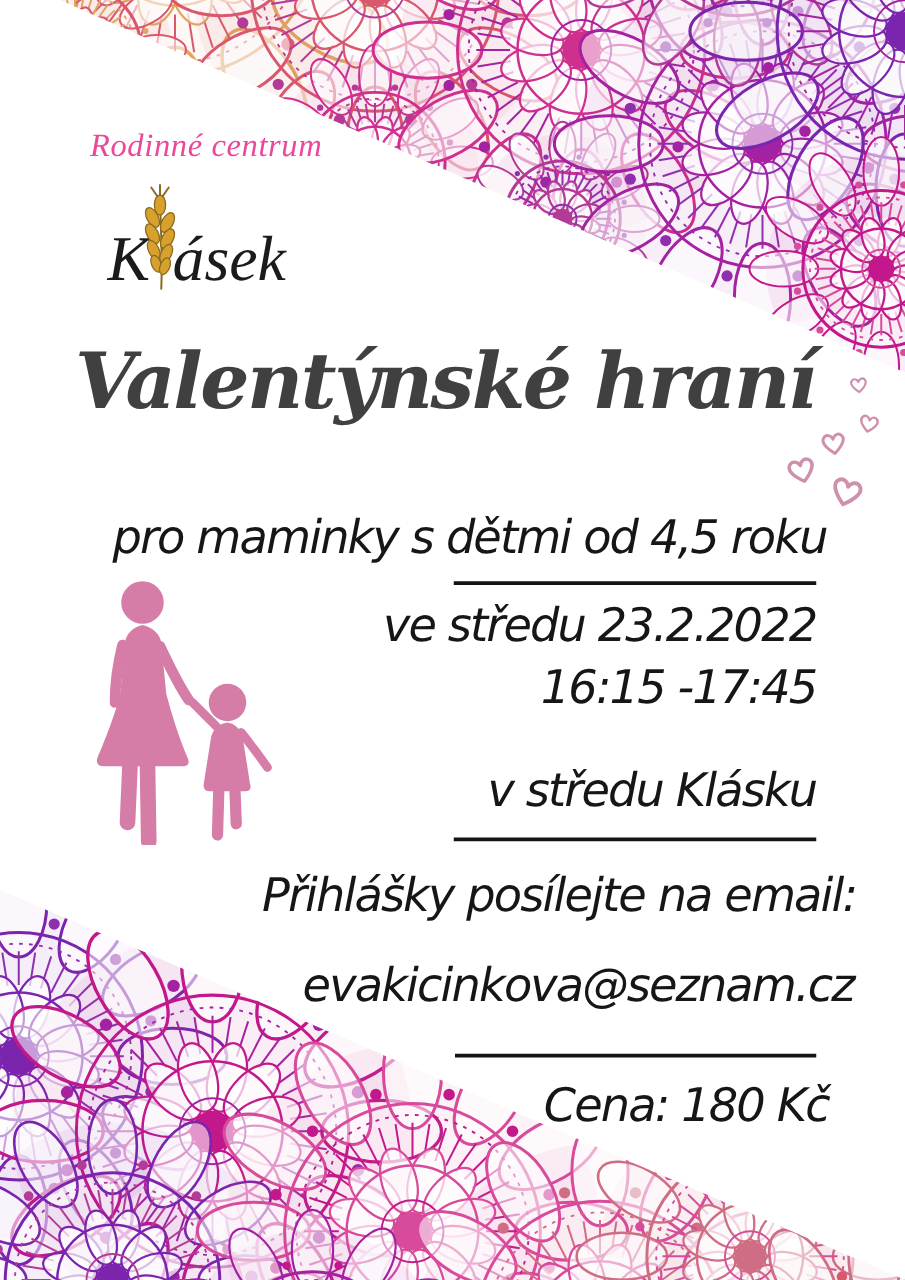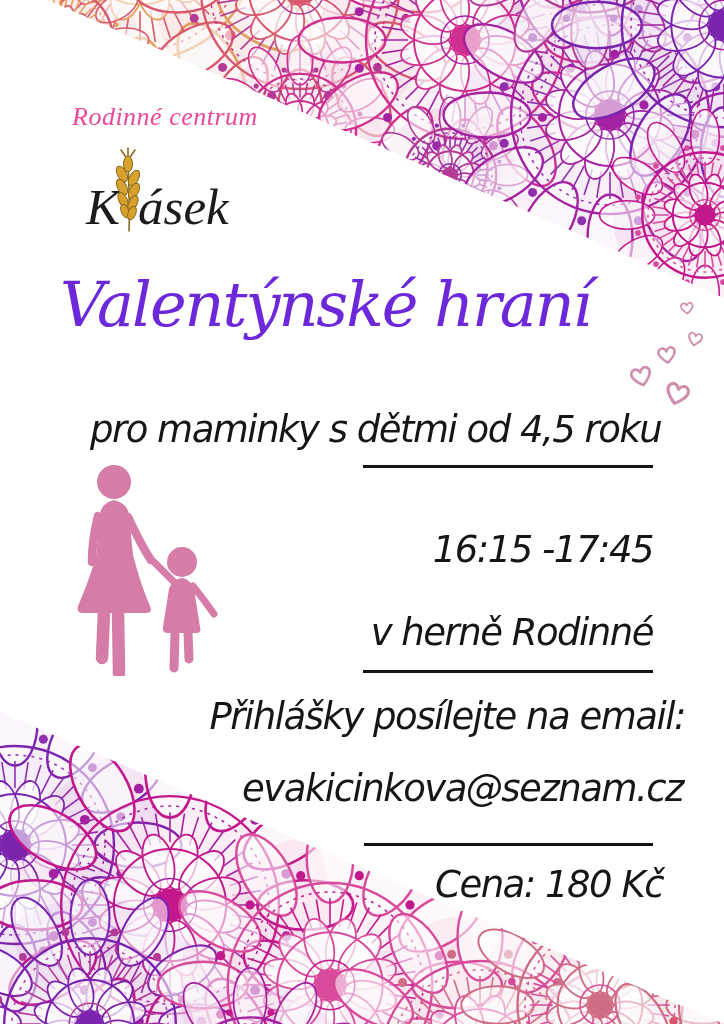--- a/index.html
+++ b/index.html
@@ -31,22 +31,22 @@
     font-family:"Liberation Serif",serif;font-style:italic;
     font-size:51px;line-height:1.1;color:#1d1b1a;
   }
   .logo-name .wheat{
     position:relative;top:9px;height:86px;width:32px;
     margin:0 -6px 0 -8px;vertical-align:baseline;
   }
   
   .title{
     position:absolute;left:60px;top:268px;z-index:2;margin:0;white-space:nowrap;
-    font-family:"DejaVu Serif",serif;font-style:italic;font-weight:400;
-    font-size:62px;letter-spacing:-2px;color:#6d28d9;
+    font-family:"DejaVu Serif",serif;font-style:italic;font-weight:700;
+    font-size:62px;letter-spacing:-2px;color:#404040;
   }
   
   .hearts{position:absolute;left:0;top:0;z-index:2;color:var(--heart-pink);}
   .heart{position:absolute;}
   .heart svg{display:block;width:100%;height:100%;}
   .h1{left:679px;top:301px;width:16px;height:15px;transform:rotate(-6deg);}
   .h2{left:686px;top:331px;width:18px;height:17px;transform:rotate(12deg);}
   .h3{left:656px;top:345px;width:22px;height:21px;transform:rotate(-8deg);}
   .h4{left:629px;top:365px;width:25px;height:24px;transform:rotate(-15deg);}
   .h5{left:663px;top:381px;width:28px;height:27px;transform:rotate(16deg);}
@@ -1649,22 +1649,23 @@
       </span>
     <span class="heart h5">
         <svg viewBox="0 0 24 23">
           <path d="M12 19.5 C4.5 13.5 1.5 8 4 4.8 C6.5 1.8 10.5 3 12 7 C13.5 3 17.5 1.8 20 4.8 C22.5 8 19.5 13.5 12 19.5 Z" fill="none" stroke="currentColor" stroke-width="2.6" stroke-linecap="round" stroke-linejoin="round"></path>
         </svg>
       </span>
   </div>
 
   <div class="line subtitle">pro maminky s dětmi od 4,5 roku</div>
   <div class="rule rule1"></div>
+  <div class="line date">ve středu 23.2.2022</div>
   <div class="line time">16:15 -17:45</div>
-  <div class="line venue">v herně Rodinné</div>
+  <div class="line venue">v středu Klásku</div>
   <div class="rule rule2"></div>
   <div class="line email">evakicinkova@seznam.cz</div>
   <div class="line prompt">Přihlášky posílejte na email:</div>
   <div class="rule rule3"></div>
   <div class="line price">Cena: 180 Kč</div>
 
   <svg class="figures" viewBox="0 0 150 214" aria-hidden="true">
     <g fill="currentColor" stroke="none">
       <circle cx="44" cy="20" r="17"></circle>
       <path d="M44,38 C36,40 31,45 30,52 L26,95 C20,115 12,135 8,144 Q6,151 13,151 L76,151 Q83,151 80,144 C74,130 68,112 63,93 L59,52 C58,45 52,40 44,38 Z"></path>

